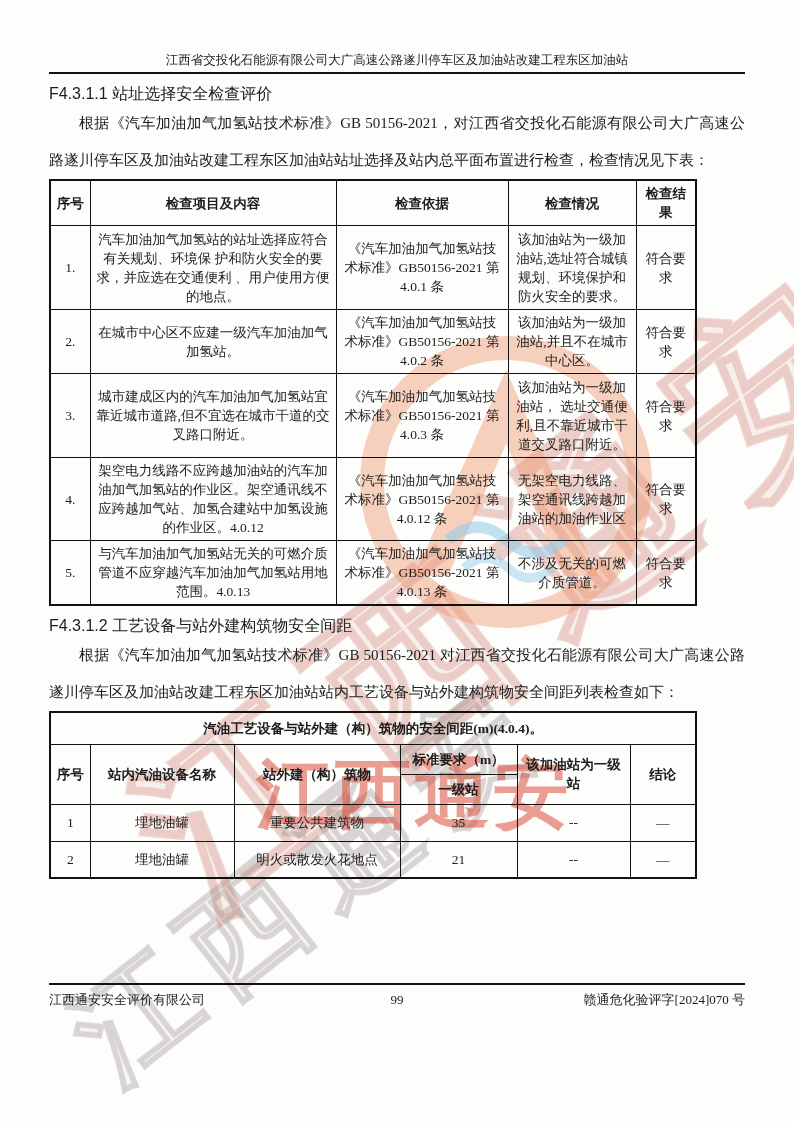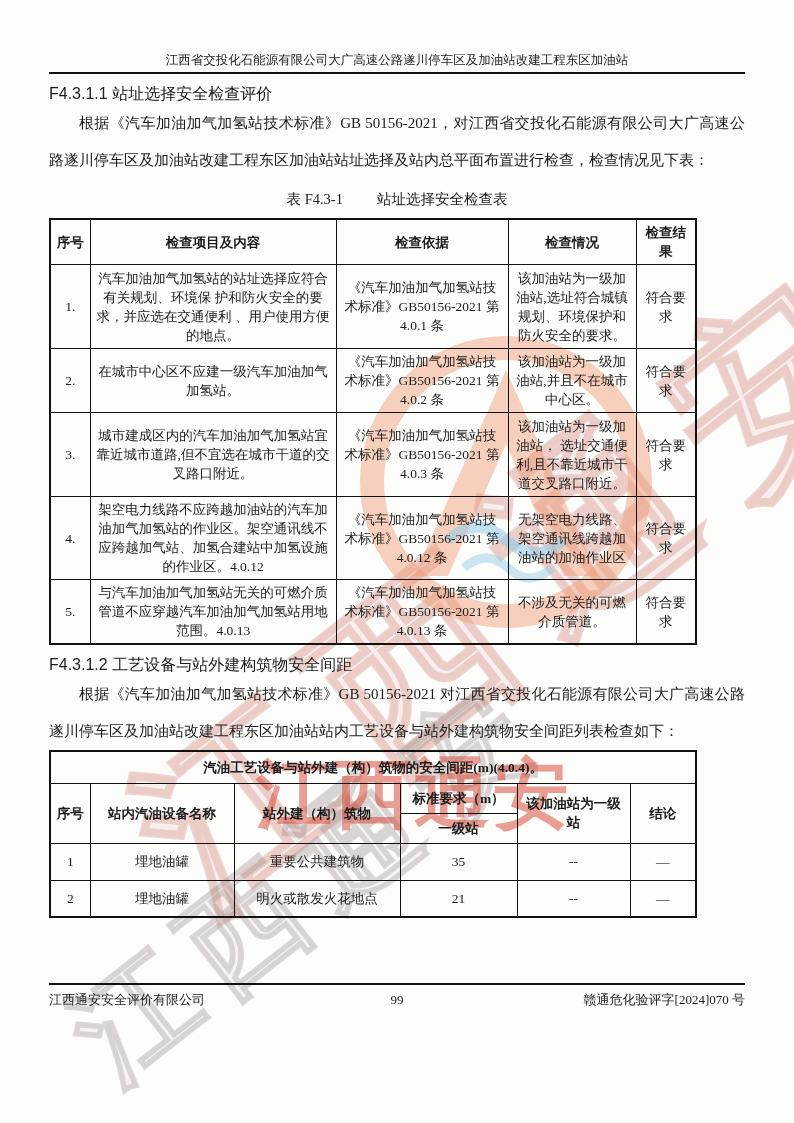--- a/index.html
+++ b/index.html
@@ -100,23 +100,20 @@
   <div class="content">
 
     <div class="doc-header">
       <div class="line1">江西省交投化石能源有限公司大广高速公路遂川停车区及加油站改建工程东区加油站</div>
       <div class="header-rule"></div>
     </div>
 
     <h2 class="sec">F4.3.1.1 站址选择安全检查评价</h2>
     <p class="body-par">根据《汽车加油加气加氢站技术标准》GB 50156-2021，对江西省交投化石能源有限公司大广高速公路遂川停车区及加油站改建工程东区加油站站址选择及站内总平面布置进行检查，检查情况见下表：</p>
 
-    <div class="tbl-caption">
-      <span class="cap-label">表 F4.3-1</span><span>站址选择安全检查表</span>
-    </div>
 
     <table class="t1">
       <colgroup>
         <col style="width:40px">
           <col style="width:246px">
           <col style="width:172px">
           <col style="width:128px">
           <col style="width:60px">
       </colgroup>
       <tbody>

